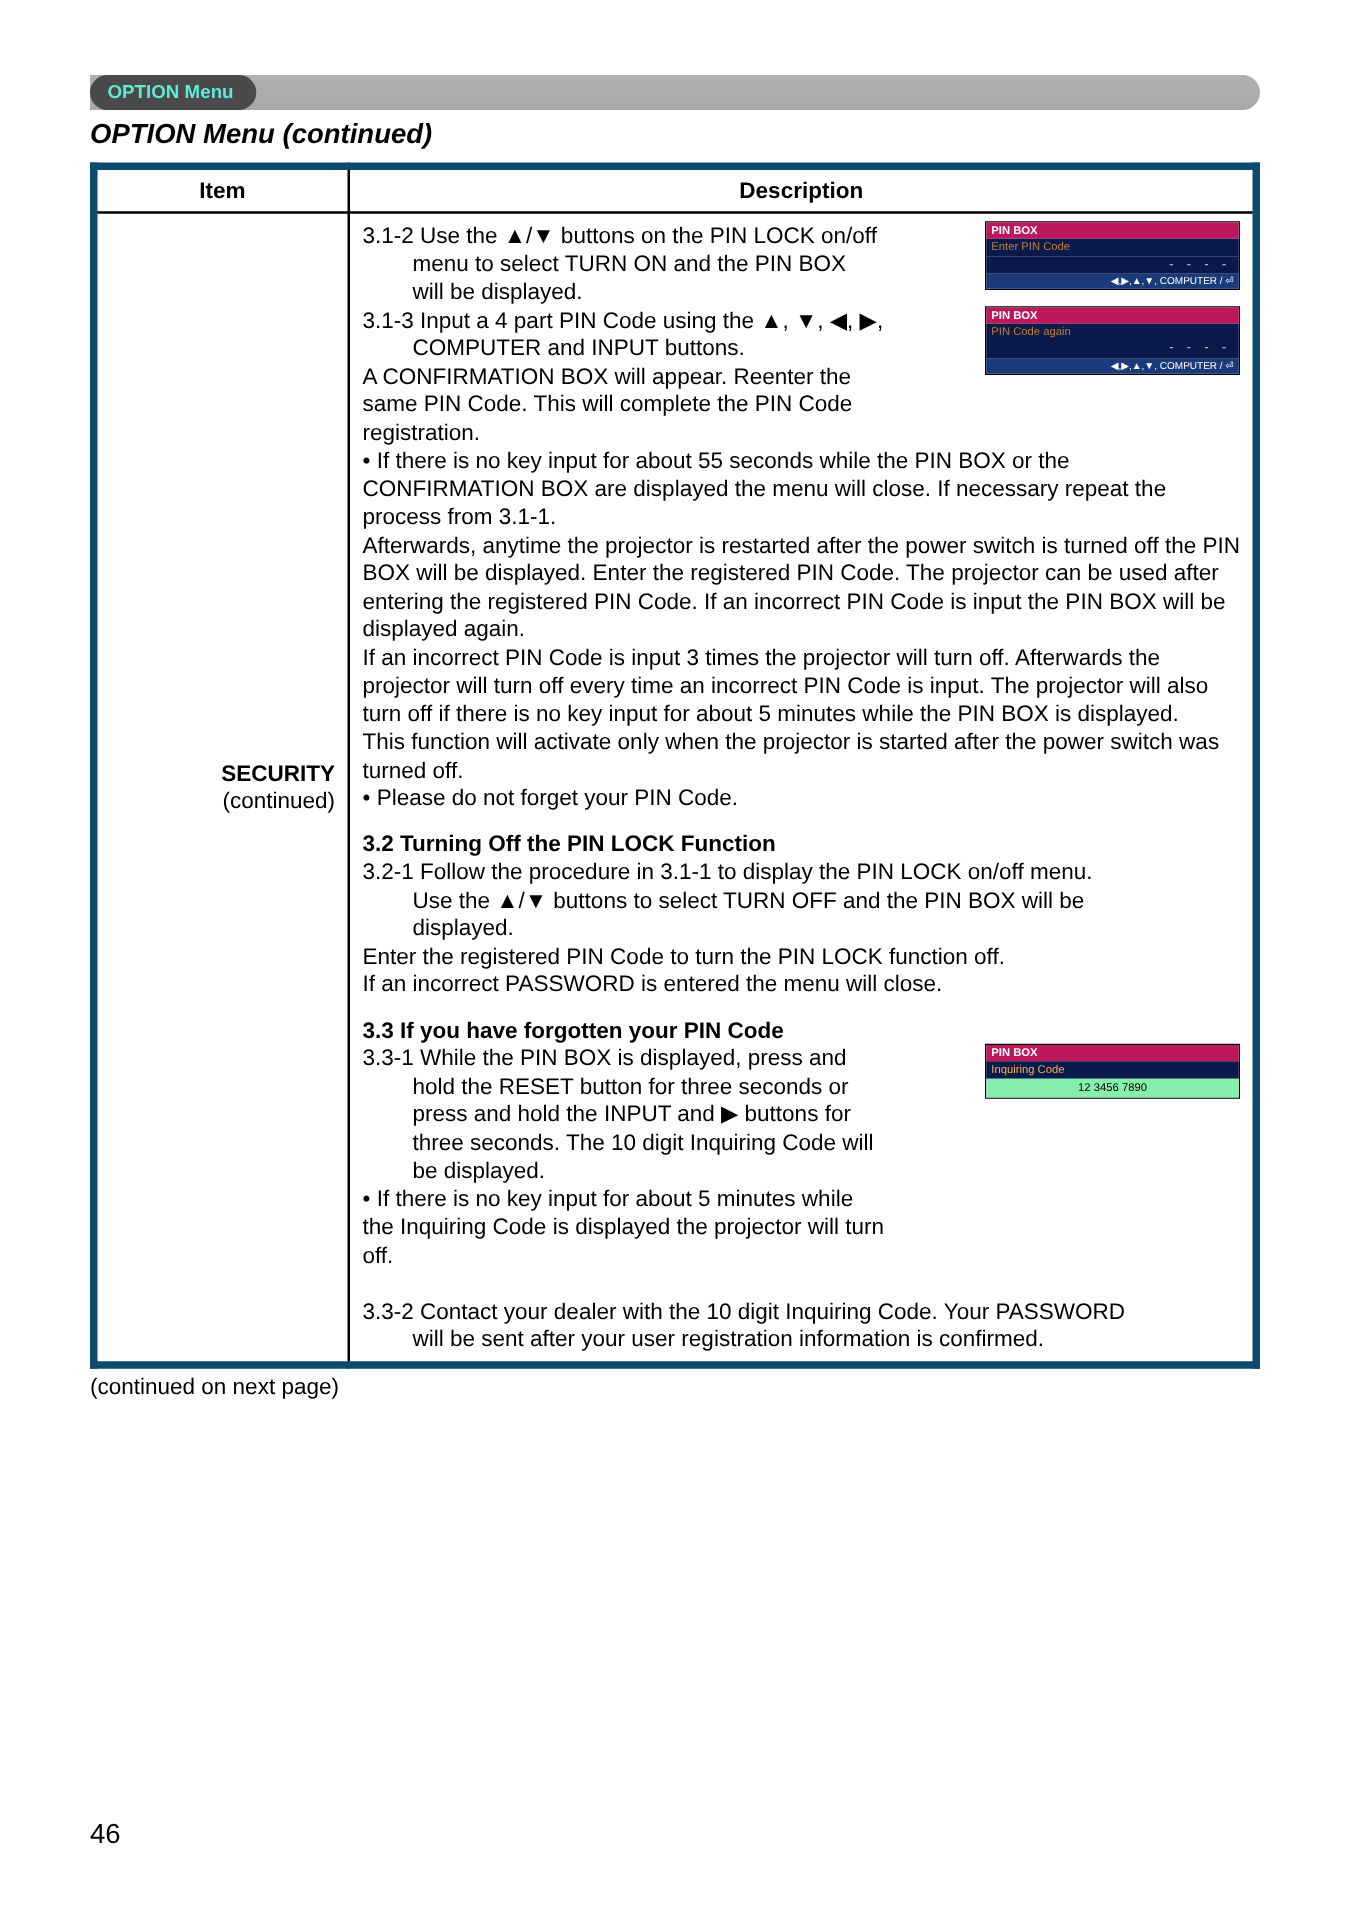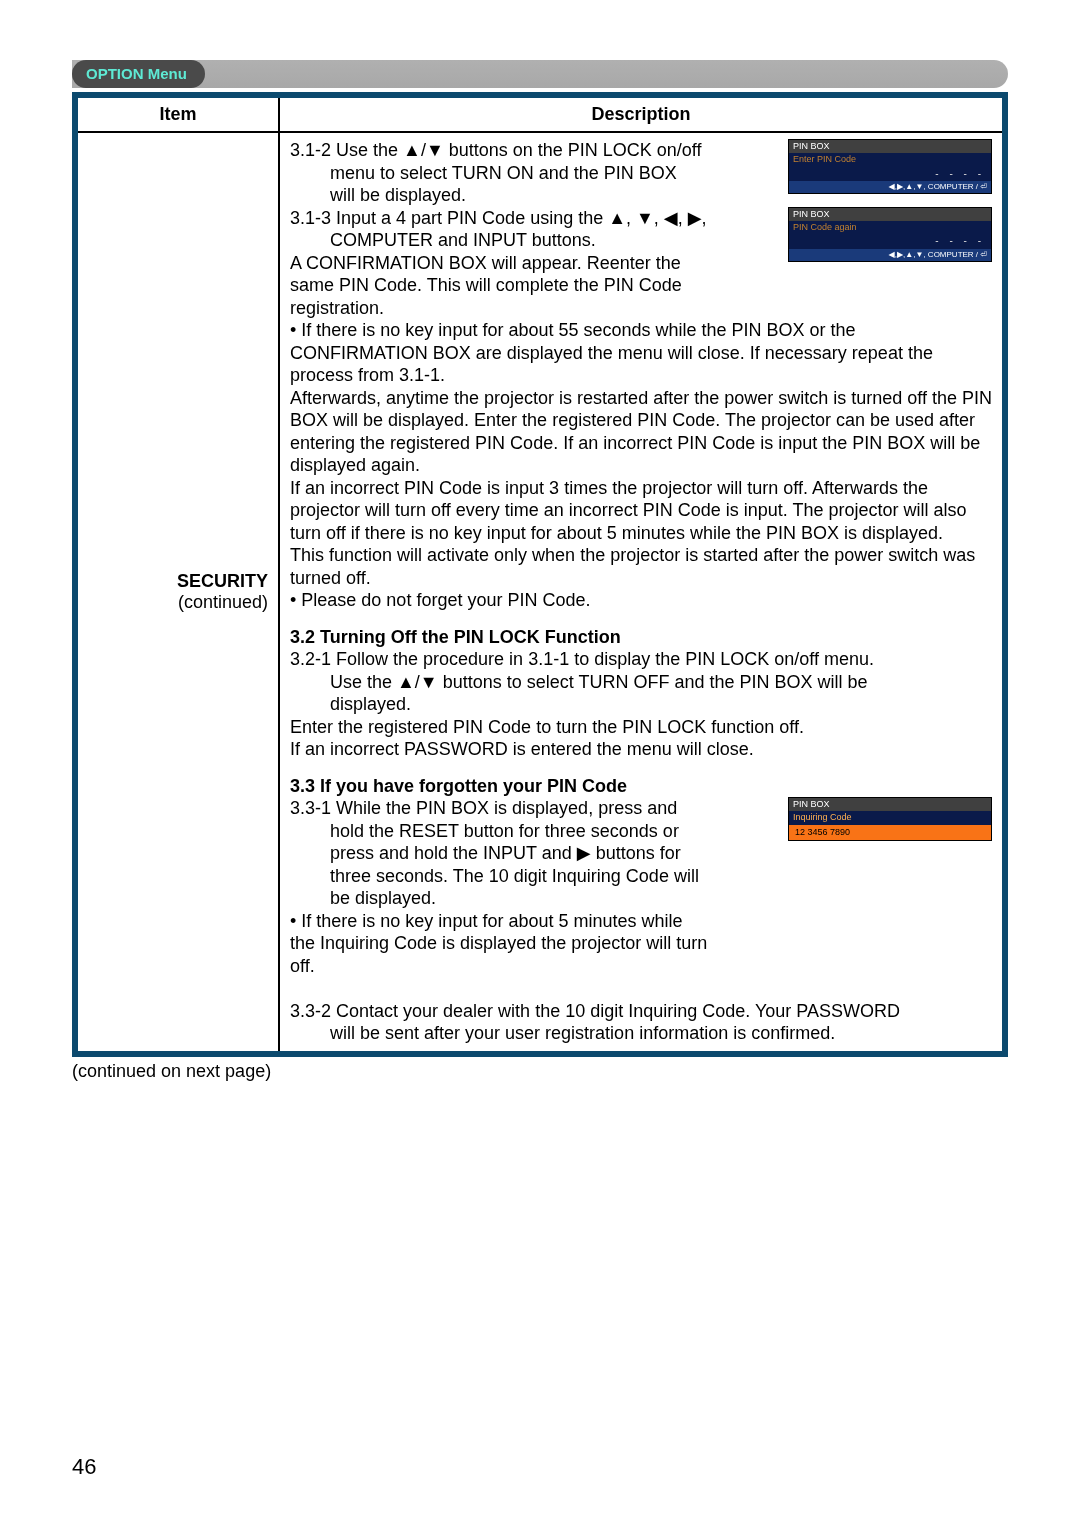--- a/index.html
+++ b/index.html
@@ -81,24 +81,24 @@
   .pinbox {
     float: right;
     width: 202px;
     border: 1px solid #000;
     font-size: 10px;
     color: #fff;
     margin-left: 6px;
     margin-bottom: 4px;
   }
   .pinbox-title {
-    background: #404040;
+    background: #be185d;
     padding: 1px 4px;
     font-size: 9px;
-    font-weight: normal;
+    font-weight: bold;
   }
   .pinbox-sub {
     background: #0a1a4a;
     color: #c08030;
     padding: 1px 4px;
     font-size: 9px;
   }
   .pinbox-dots {
     background: #0a1a4a;
     text-align: right;
@@ -108,23 +108,23 @@
     letter-spacing: 4px;
   }
   .pinbox-btns {
     background: #1a3a7a;
     text-align: right;
     padding: 1px 4px;
     font-size: 8px;
     color: #fff;
   }
   .pinbox-inq {
-    background: #f97316;
+    background: #86efac;
     color: #000;
-    text-align: left;
+    text-align: center;
     padding: 2px 6px;
     font-size: 9px;
   }
   .pinbox3 .pinbox-sub { color: #ffb050; }
   .continued-note {
     font-size: 18px;
     margin-top: 4px;
   }
   .page-number {
     position: absolute;
@@ -135,20 +135,21 @@
   .clearfix::after { content:""; display:block; clear:both; }
 </style>
 </head>
 <body>
 
 <div class="page">
   <div class="tab-bar">
     <div class="tab-pill">OPTION Menu</div>
   </div>
 
+  <div class="section-title">OPTION Menu (continued)</div>
 
   <table class="main">
     <tbody>
         <tr>
       <th>Item</th>
       <th>Description</th>
     </tr>
     <tr>
       <td class="item-cell">
         <span>SECURITY</span><br>

